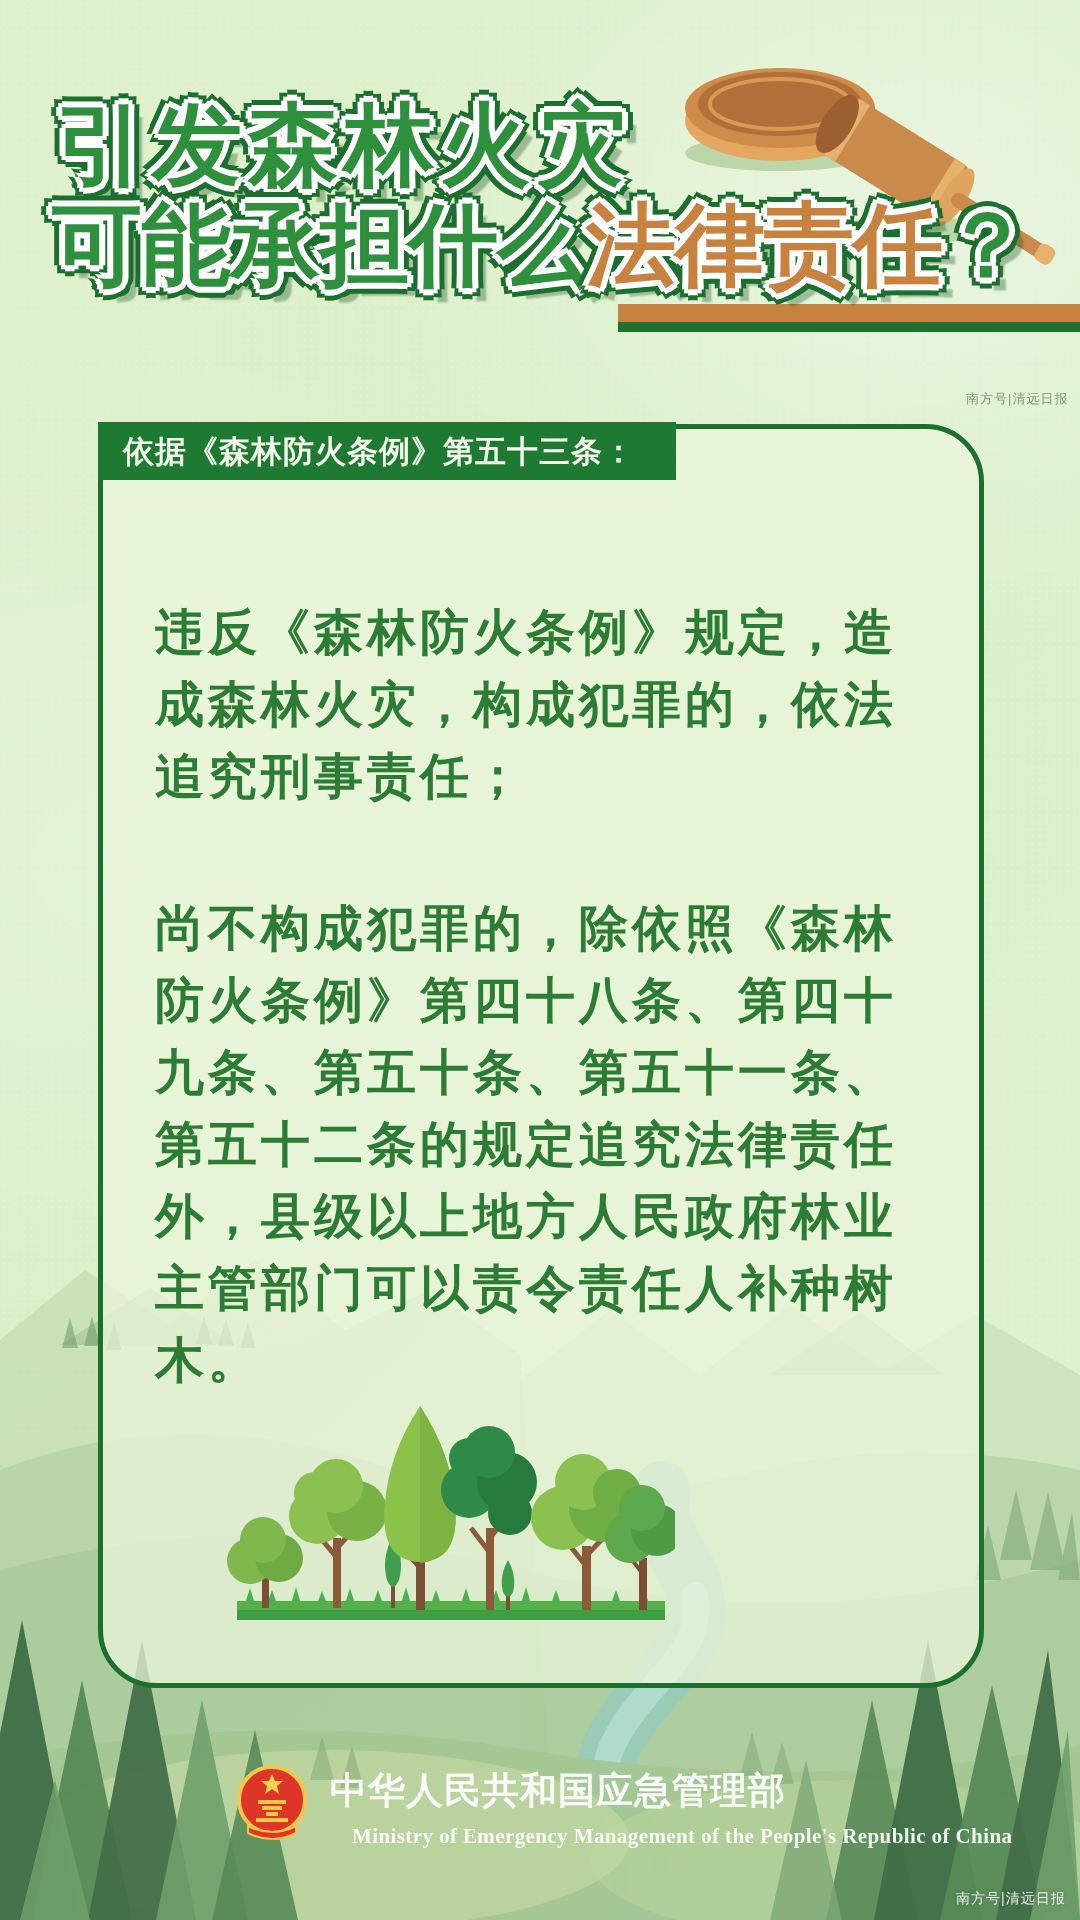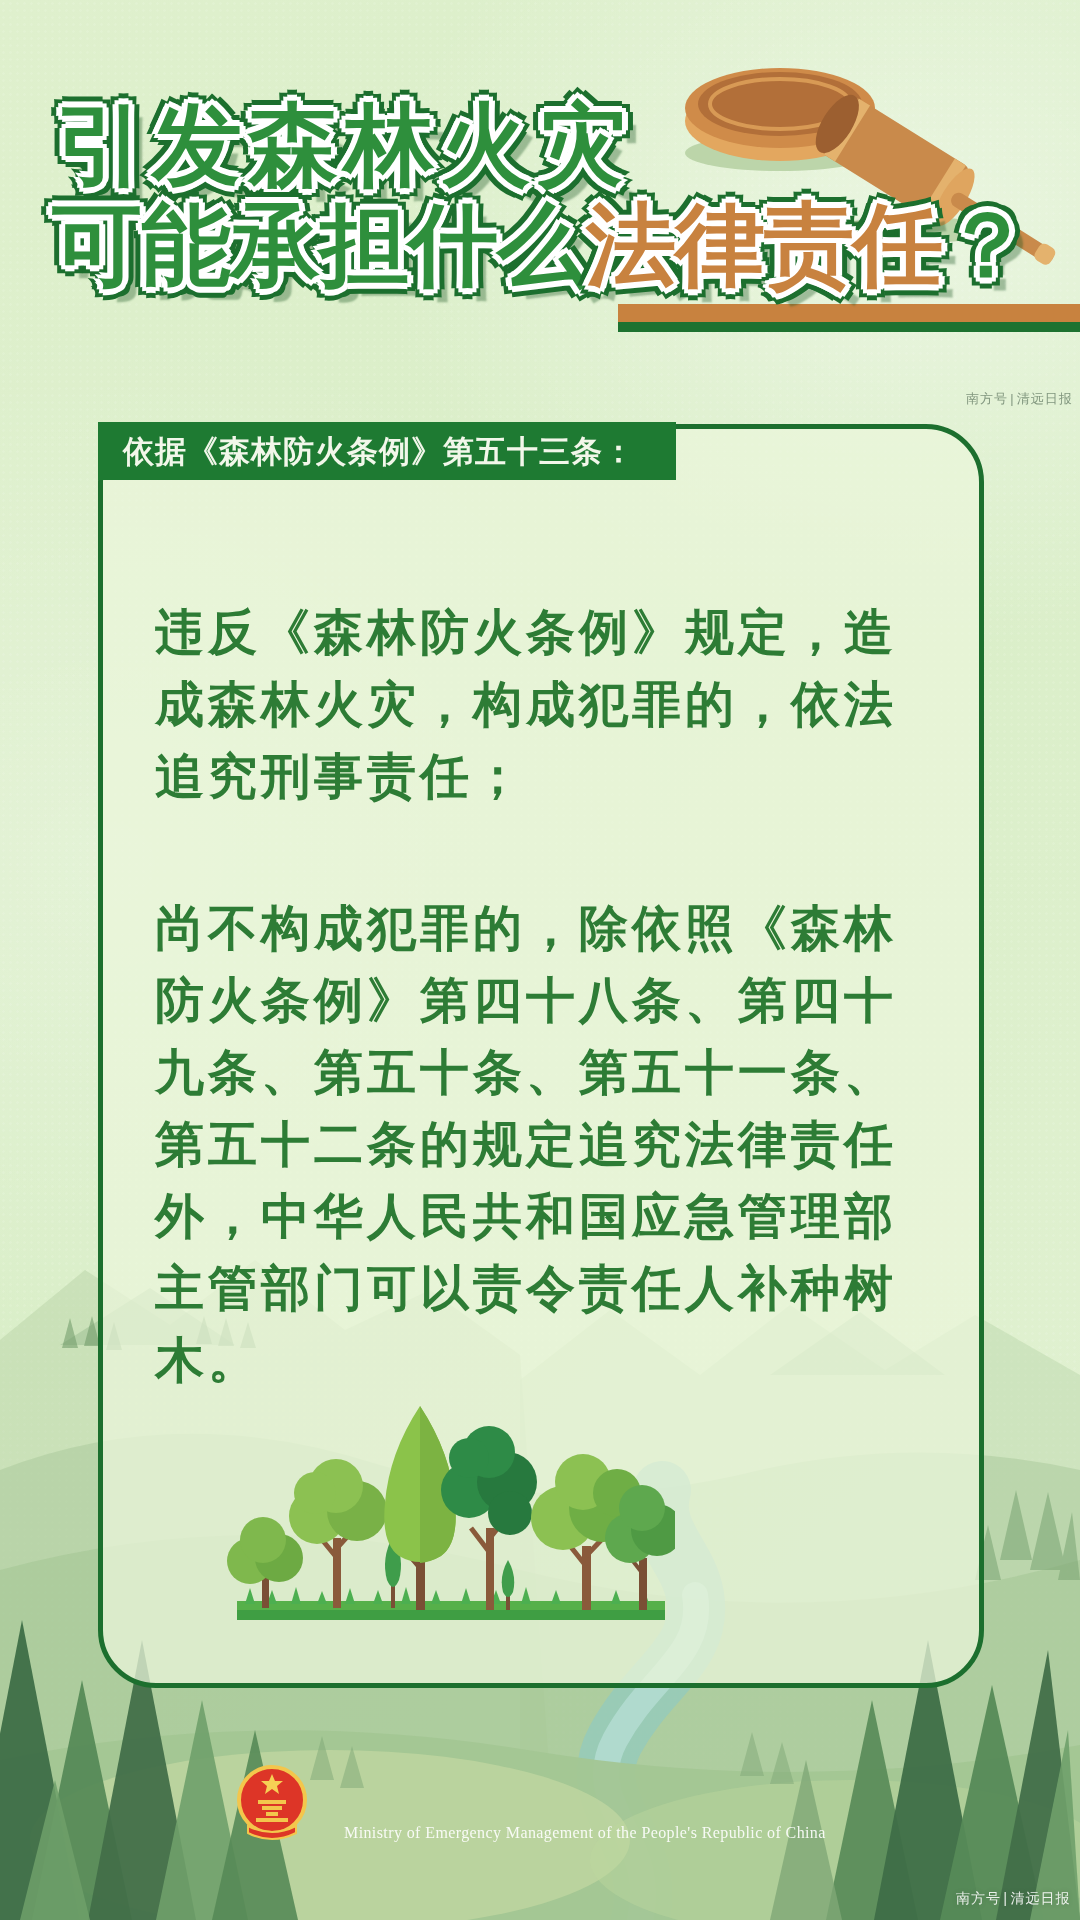--- a/index.html
+++ b/index.html
@@ -29,21 +29,21 @@
       11px 0 0 #1c6f2e,-11px 0 0 #1c6f2e,0 11px 0 #1c6f2e,0 -11px 0 #1c6f2e,
       14px 13px 2px rgba(23,84,32,.35);
   }
   #title-line1{left:56px;top:100px;letter-spacing:6px;}
   #title-line2{left:52px;top:200px;letter-spacing:-1px;}
   .title-orange{color:#c8823f;}
   #underline-orange{left:618px;top:304px;width:462px;height:18px;background:#c8823f;z-index:5;}
   #underline-green{left:618px;top:322px;width:462px;height:10px;background:#1d7230;z-index:5;}
 
   
-  .watermark{font-family:Liberation Mono, monospace;font-size:13px;letter-spacing:1px;z-index:9;}
+  .watermark{font-family:Liberation Sans, sans-serif;font-size:13px;letter-spacing:1px;z-index:9;}
   #watermark-top{left:966px;top:390px;color:rgba(112,134,110,.85);}
   #watermark-bottom{left:956px;top:1890px;color:rgba(255,255,255,.88);font-size:14px;text-shadow:0 0 4px rgba(60,90,60,.4);}
 
   
   #card{
     left:98px;top:424px;width:886px;height:1264px;box-sizing:border-box;
     border:5px solid #1c6f2e;border-radius:58px;
     background:rgba(235,245,218,.74);z-index:3;
   }
   #tag{
@@ -64,23 +64,23 @@
   #scenery{left:0;top:1140px;z-index:1;}
   #gavel{left:565px;top:25px;z-index:2;}
 
   
   #emblem{left:236px;top:1760px;z-index:5;}
   #ministry-cn{
     left:330px;top:1766px;z-index:5;white-space:nowrap;
     font-size:37px;font-weight:700;letter-spacing:1px;color:rgba(255,255,255,.95);
   }
   #ministry-en{
-    left:344px;top:1824px;z-index:5;white-space:nowrap;
+    left:352px;top:1824px;z-index:5;white-space:nowrap;
     font-family:"Liberation Serif",serif;
-    font-size:16px;letter-spacing:.4px;color:rgba(255,255,255,.9);
+    font-size:21px;letter-spacing:.4px;color:rgba(255,255,255,.9);font-weight:bold;
   }
 </style>
 </head>
 <body>
 
 <div id="poster">
 
   <svg id="scenery" class="abs" width="1080" height="780" viewBox="0 0 1080 780">
     <path d="M0,200 L85,130 L170,185 L255,120 L345,190 L430,150 L520,215 L560,780 L0,780 Z" fill="#b9d4a8" opacity=".5"></path>
     <path d="M520,240 L610,170 L700,235 L790,165 L885,230 L975,175 L1080,235 L1080,780 L520,780 Z" fill="#b9d4a8" opacity=".45"></path>
@@ -166,21 +166,21 @@
 
   <div id="card" class="abs"></div>
   <div id="tag" class="abs">依据《森林防火条例》第五十三条：</div>
   <div id="paragraph-1" class="abs body-para">违反《森林防火条例》规定，造
 成森林火灾，构成犯罪的，依法
 追究刑事责任；</div>
   <div id="paragraph-2" class="abs body-para">尚不构成犯罪的，除依照《森林
 防火条例》第四十八条、第四十
 九条、第五十条、第五十一条、
 第五十二条的规定追究法律责任
-外，中华人民共和国应急管理部
+外，县级以上地方人民政府林业
 主管部门可以责令责任人补种树
 木。</div>
 
   <svg id="trees" class="abs" width="470" height="232" viewBox="0 0 470 232">
 
     <g>
       <rect x="32" y="206" width="428" height="16" fill="#3f9e43"></rect>
       <rect x="32" y="203" width="428" height="9" fill="#56b04a"></rect>
       <g fill="#4caf50">
         <polygon points="40,206 45,190 50,206"></polygon>
@@ -266,15 +266,16 @@
   <svg id="emblem" class="abs" width="72" height="84" viewBox="0 0 72 84">
     <circle cx="36" cy="40" r="33" fill="#dd3527"></circle>
     <circle cx="36" cy="40" r="33" fill="none" stroke="#f3c64c" stroke-width="4"></circle>
     <polygon points="36,14 39,21 47,21 41,26 43,34 36,29 29,34 31,26 25,21 33,21" fill="#f6cf55"></polygon>
     <rect x="22" y="40" width="28" height="4" fill="#f3c64c"></rect>
     <rect x="26" y="46" width="20" height="4" fill="#f3c64c"></rect>
     <rect x="30" y="52" width="12" height="4" fill="#f3c64c"></rect>
     <rect x="20" y="58" width="32" height="4" fill="#f3c64c"></rect>
     <path d="M12,66 Q36,78 60,66 L60,73 Q36,85 12,73 Z" fill="#dd3527" stroke="#f3c64c" stroke-width="2"></path>
   </svg>
+  <div id="ministry-cn" class="abs">中华人民共和国应急管理部</div>
   <div id="ministry-en" class="abs">Ministry of Emergency Management of the People's Republic of China</div>
 
 </div>
 
 </body></html>

